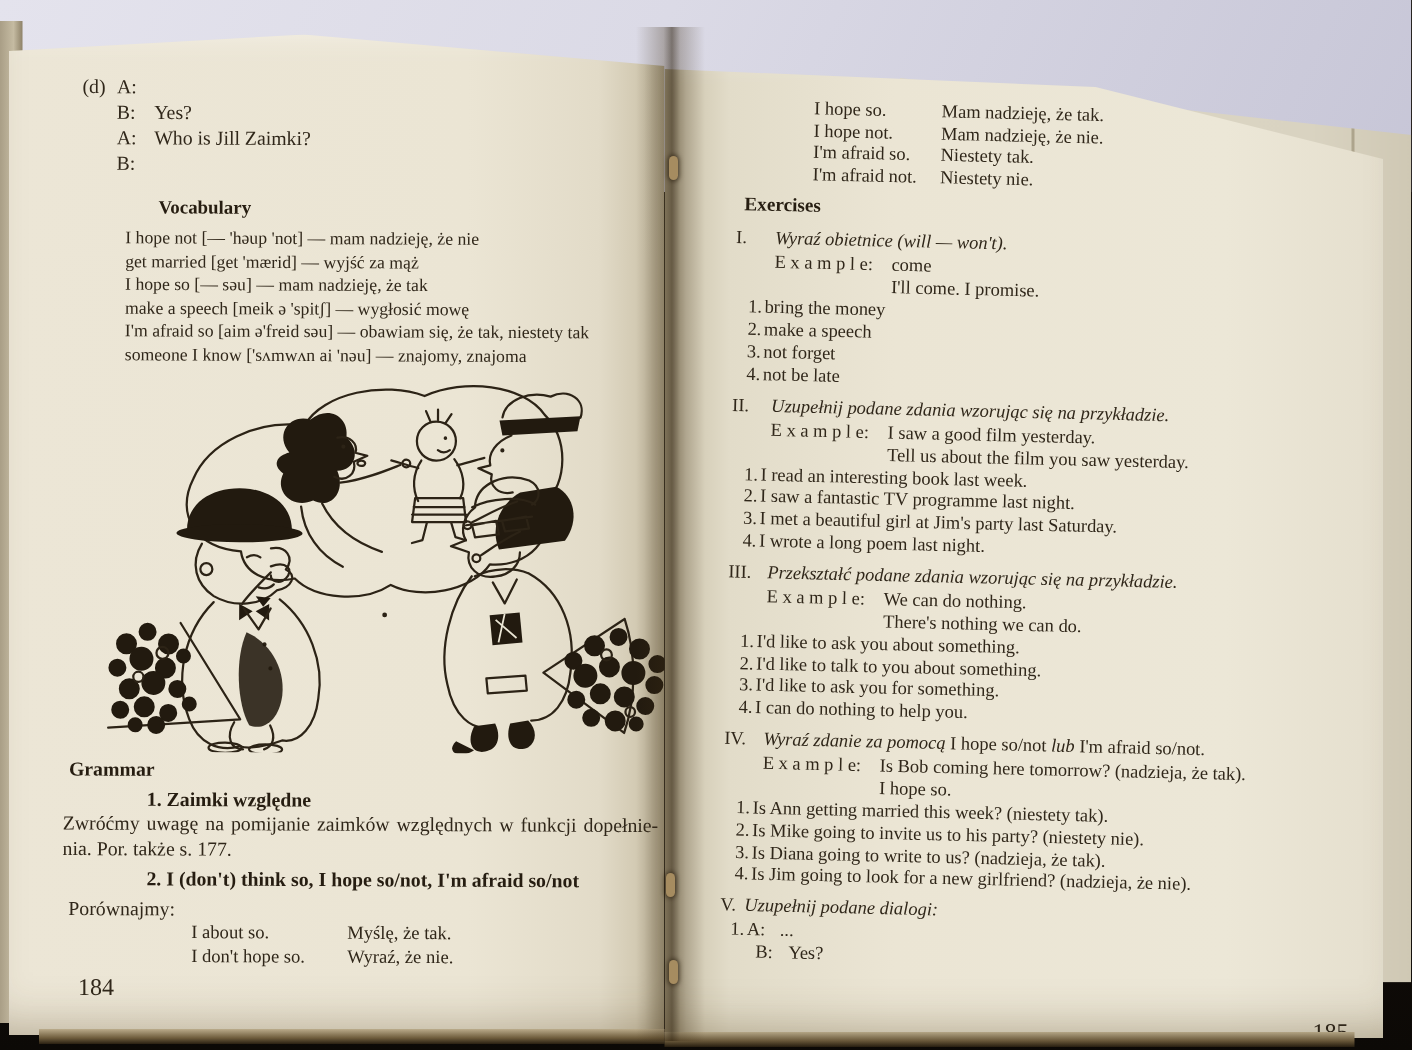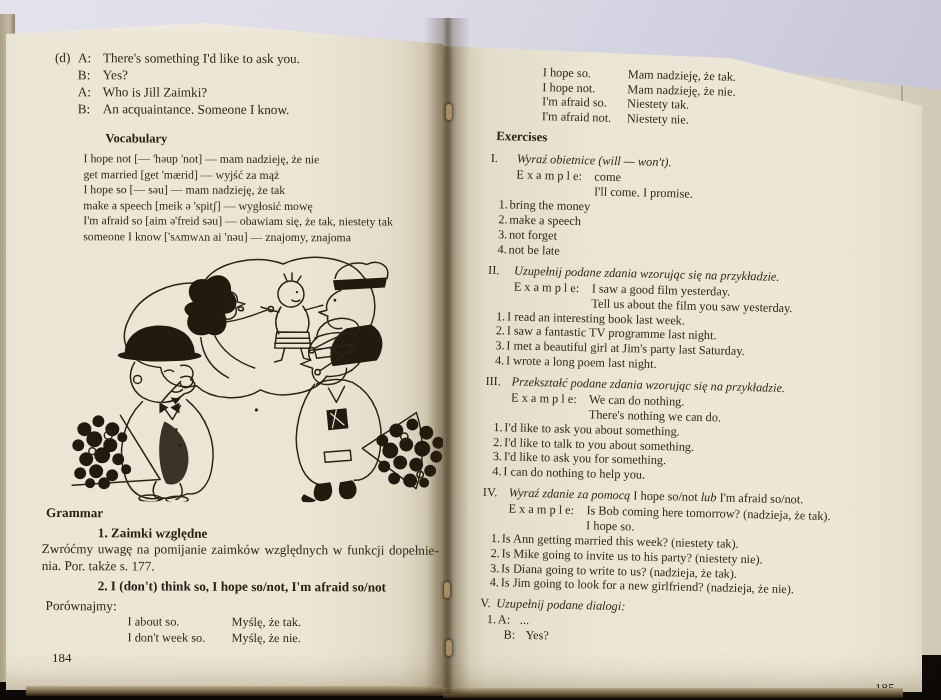--- a/index.html
+++ b/index.html
@@ -45,21 +45,21 @@
   .vocab-head{margin:13px 0 5px 62px;height:15px;font-size:12.6px;}
   .vocab-entry{margin-left:40px;height:15.5px;font-size:11.8px;white-space:nowrap;}
   .cartoon{margin:5px 0 0 21px;display:block;}
   .grammar-head{margin:4px 0 0 4px;height:16px;}
   .g-title{margin:4px 0 0 56px;height:16px;}
   .g-para1{width:397px;height:16.5px;text-align:justify;text-align-last:justify;}
   .g-para2{height:16.5px;}
   .cmp-label{margin:4px 0 0 4px;height:16px;}
   .cmp-row{margin-left:86px;height:16px;font-size:12.4px;}
   .cmp-en{width:104px;flex:none;}
-  .pagenum{position:absolute;font-size:13px;color:#30271a;}
+  .pagenum{position:absolute;font-size:16px;color:#30271a;}
   
   .ph-row{margin-left:50px;height:14.6px;}
   .ph-en{width:85px;flex:none;}
   .ex-title{margin:7px 0 2px 5px;height:16px;font-size:12.8px;}
   .ex-block{margin-top:6px;}
   .ex-head{height:16px;}
   .ex-num{min-width:26px;flex:none;}
   .example-row{margin-left:26px;height:15px;}
   .example-label{width:78px;flex:none;}
   .example2{margin-left:104px;height:15px;white-space:nowrap;}
@@ -80,36 +80,34 @@
       <div class="crease"></div>
     </div>
   <div class="stack-left"></div>
   <div class="stack-right"></div>
 
   <div class="page page-left">
     <div class="content content-left">
       <div class="row dlg-row">
         <span class="dlg-pre">(d)</span>
         <span class="dlg-sp">A:</span>
-        <span>There's something I'd like to ask you.</span>
       </div>
       <div class="row dlg-row">
         <span class="dlg-pre"></span>
         <span class="dlg-sp">B:</span>
         <span>Yes?</span>
       </div>
       <div class="row dlg-row">
         <span class="dlg-pre"></span>
         <span class="dlg-sp">A:</span>
         <span>Who is Jill Zaimki?</span>
       </div>
       <div class="row dlg-row">
         <span class="dlg-pre"></span>
         <span class="dlg-sp">B:</span>
-        <span>An acquaintance. Someone I know.</span>
       </div>
 
       <div class="vocab-head b">Vocabulary</div>
       <div class="vocab-entry">I hope not [— 'həup 'not] — mam nadzieję, że nie</div>
       <div class="vocab-entry">get married [get 'mærid] — wyjść za mąż</div>
       <div class="vocab-entry">I hope so [— səu] — mam nadzieję, że tak</div>
       <div class="vocab-entry">make a speech [meik ə 'spitʃ] — wygłosić mowę</div>
       <div class="vocab-entry">I'm afraid so [aim ə'freid səu] — obawiam się, że tak, niestety tak</div>
       <div class="vocab-entry">someone I know ['sʌmwʌn ai 'nəu] — znajomy, znajoma</div>
 
@@ -234,22 +232,22 @@
       <div class="g-title b">1. Zaimki względne</div>
       <div class="g-para1">Zwróćmy uwagę na pomijanie zaimków względnych w funkcji dopełnie-</div>
       <div class="g-para2">nia. Por. także s. 177.</div>
       <div class="g-title b">2. I (don't) think so, I hope so/not, I'm afraid so/not</div>
       <div class="cmp-label">Porównajmy:</div>
       <div class="row cmp-row">
         <span class="cmp-en">I about so.</span>
         <span>Myślę, że tak.</span>
       </div>
       <div class="row cmp-row">
-        <span class="cmp-en">I don't week so.</span>
-        <span>Myślę, że nie.</span>
+        <span class="cmp-en">I don't hope so.</span>
+        <span>Wyraź, że nie.</span>
       </div>
     </div>
     <div class="pagenum" style="left:46px;top:630px;">184</div>
   </div>
 
   <div class="page page-right">
     <div class="content content-right">
       <div class="row ph-row">
         <span class="ph-en">I hope so.</span>
         <span>Mam nadzieję, że tak.</span>

